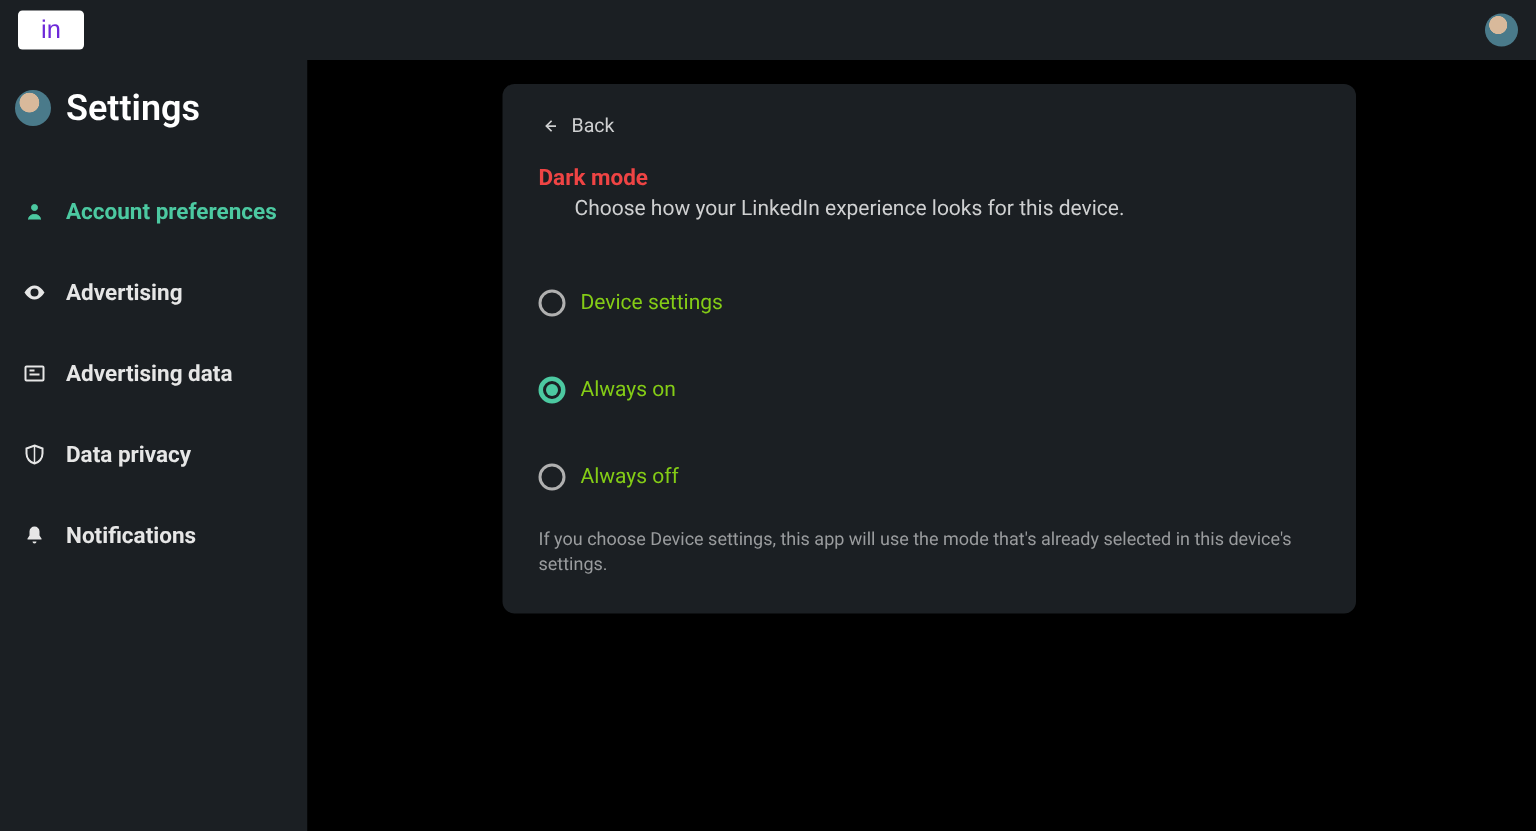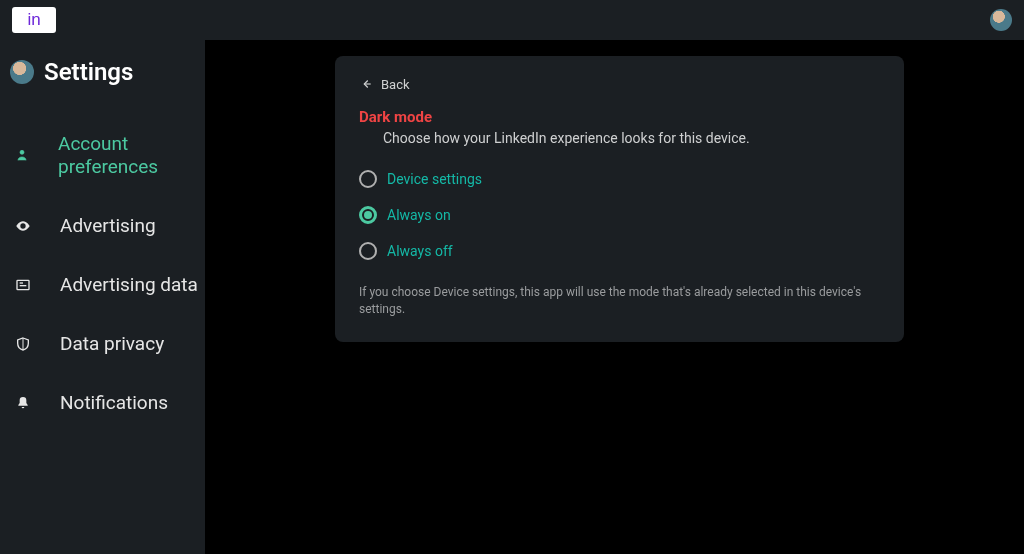--- a/index.html
+++ b/index.html
@@ -67,25 +67,25 @@
       background: radial-gradient(circle at 40% 35%, #d8b99b 0%, #d8b99b 30%, #4a7a8a 32%, #4a7a8a 100%);
     }
     .settings-title {
       font-size: 24px;
       font-weight: 600;
       color: #ffffff;
     }
     .nav-item {
       display: flex;
       align-items: center;
-      gap: 28px;
+      gap: 12px;
       padding: 18px 0 18px 4px;
       color: #e6e6e6;
-      font-size: 19px;
-      font-weight: 400;
+      font-size: 15px;
+      font-weight: 700;
       cursor: pointer;
     }
     .nav-item.active {
       color: #4cc9a1;
     }
     .nav-item.active .nav-icon svg {
       stroke: #4cc9a1;
       fill: #4cc9a1;
     }
     .nav-icon {
@@ -140,21 +140,22 @@
       flex-direction: column;
       gap: 18px;
       margin-bottom: 24px;
     }
     .radio-option {
       display: flex;
       align-items: center;
       gap: 10px;
       cursor: pointer;
       font-size: 14px;
-      color: #14b8a6;
+      color: #84cc16;
+      margin-top: 22px;
     }
     .radio-circle {
       width: 18px;
       height: 18px;
       border-radius: 50%;
       border: 2px solid #b0b0b0;
       display: flex;
       align-items: center;
       justify-content: center;
       flex-shrink: 0;

